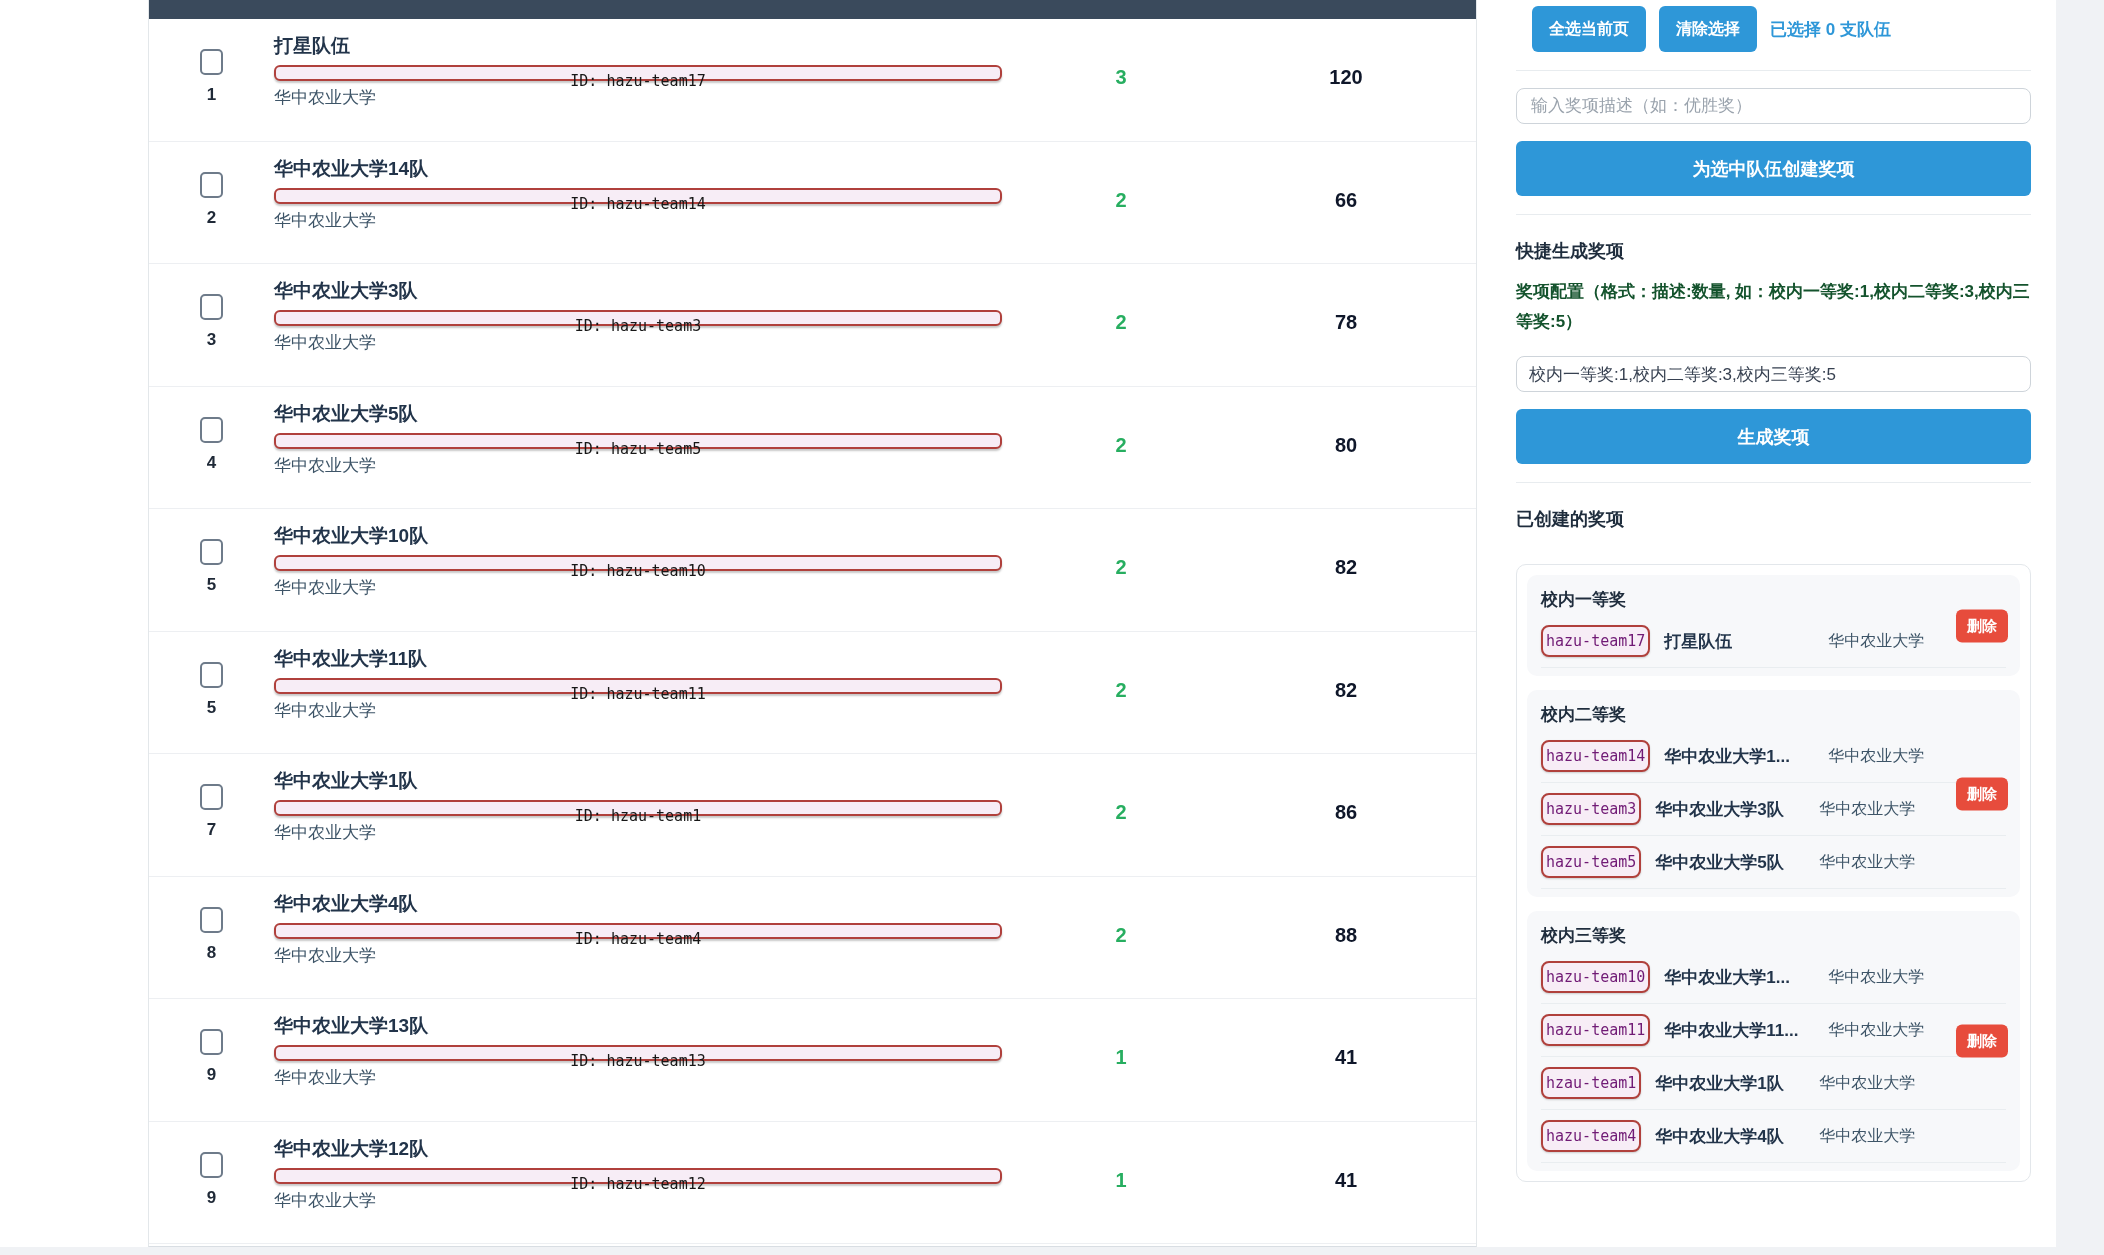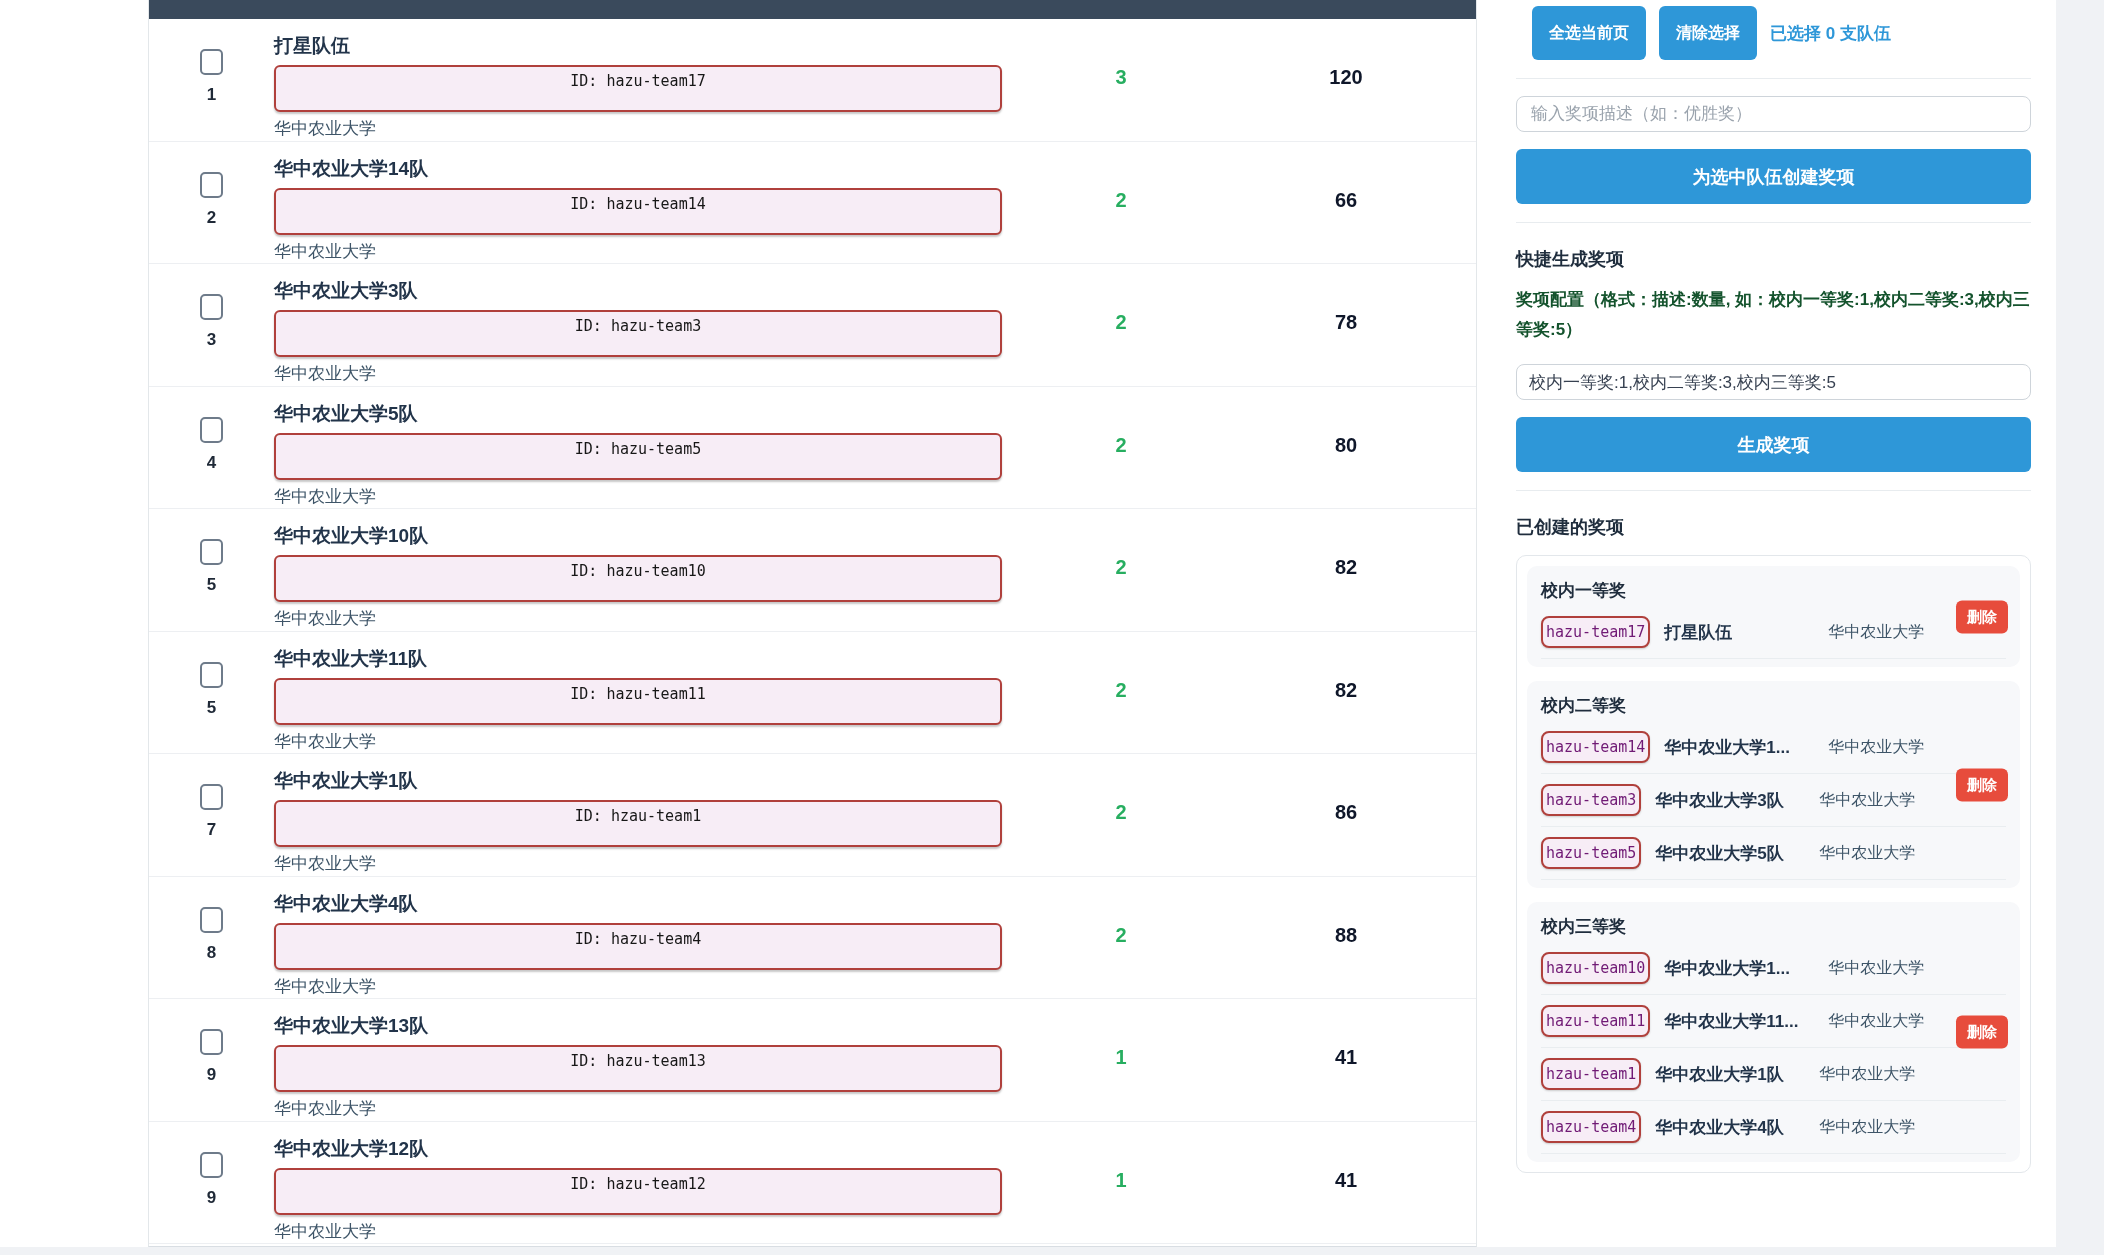--- a/index.html
+++ b/index.html
@@ -14,48 +14,48 @@
   
   .main-panel { position:absolute; left:148px; top:0; width:1329px; height:1247px; background:#fff;
     border-left:1px solid #e3e7ea; border-right:1px solid #e3e7ea; border-bottom:1px solid #d9dee3; }
   .header-bar { height:19px; background:#3a4a5c; }
   .t-row { display:flex; height:122.5px; border-bottom:1px solid #edeff2; }
   .col-sel { flex:0 0 125px; display:flex; flex-direction:column; align-items:center; padding-top:30px; }
   .checkbox { width:23px; height:26px; border:2px solid #6e7b8a; border-radius:5px; background:#fff; cursor:pointer; }
   .rank { margin-top:10px; font-weight:bold; font-size:17px; color:#1f2937; }
   .col-team { flex:0 0 737px; padding-top:15px; }
   .team-name { font-size:19px; font-weight:bold; color:#22344a; line-height:24px; }
-  .id-badge { margin-top:7px; width:728px; height:47px; line-height:29px; text-align:center;
+  .id-badge { margin-top:7px; width:728px; height:16px; line-height:29px; text-align:center;
     background:#f7edf6; border:2px solid #b0403c; border-radius:6px;
     font-family:"DejaVu Sans Mono", monospace; font-size:15px; color:#171717;
     box-shadow:0 2px 2px rgba(0,0,0,0.22); }
   .univ { margin-top:6px; font-size:17px; color:#3e5568; line-height:22px; }
   .col-solved { flex:0 0 220px; text-align:center; padding-top:47px;
     font-size:20px; font-weight:bold; color:#27ae60; }
   .col-score { flex:0 0 230px; text-align:center; padding-top:47px;
     font-size:20px; font-weight:bold; color:#0f172a; }
 
   
   .sidebar { position:absolute; left:1498px; top:0; width:558px; height:1247px; background:#fff;
     padding:0 25px 0 18px; }
   .sel-row { display:flex; align-items:center; gap:13px; margin:6px 0 0 16px; }
-  .btn-sm { height:54px; padding:0 17px; background:#2e97d8; color:#fff; font-weight:bold;
+  .btn-sm { height:46px; padding:0 17px; background:#2e97d8; color:#fff; font-weight:bold;
     font-size:16px; border:none; border-radius:6px; cursor:pointer; font-family:inherit; }
   .sel-info { color:#2e97d8; font-weight:bold; font-size:17px; }
   hr.divider { border:none; border-top:1px solid #e8ecef; margin:18px 0 0; }
   .side-heading { margin-top:24px; font-size:18px; font-weight:bold; color:#1f2d3d; }
   .text-input { margin-top:17px; width:100%; height:36px; border:1px solid #ced4da; border-radius:8px;
     padding:0 14px; font-size:17px; color:#374151; background:#fff; font-family:inherit; }
   .text-input::placeholder { color:#9aa3ad; }
   .text-input.cfg { margin-top:19px;padding-left:12px; }
   .btn-lg { margin-top:17px; width:100%; height:55px; background:#2e97d8; color:#fff; font-weight:bold;
     font-size:18px; border:none; border-radius:6px; cursor:pointer; font-family:inherit; }
   .config-label { margin-top:14px; font-size:17px; font-weight:600; color:#14532d; line-height:30px; }
 
-  .awards-card { margin-top:16px; border:1px solid #e3e7eb; border-radius:10px; padding:10px; background:#fff; }
+  .awards-card { margin-top:33px; border:1px solid #e3e7eb; border-radius:10px; padding:10px; background:#fff; }
   .award { position:relative; background:#f7f8fa; border-radius:10px; padding:13px 14px 8px; margin-bottom:14px; }
   .award:last-child { margin-bottom:0; }
   .award-title { font-size:17px; font-weight:bold; color:#1f2d3d; }
   .award-rows { margin-top:4px; }
   .award-row { display:flex; align-items:center; gap:14px; padding:10px 0; border-bottom:1px solid #e9edf0; }
   .badge-sm { font-family:"DejaVu Sans Mono", monospace; font-size:15px; background:#f7edf6;
     border:2px solid #b0403c; border-radius:8px; padding:5px 3px; color:#701a75;
     box-shadow:0 1px 2px rgba(0,0,0,0.18); white-space:nowrap; }
   .award-name { font-size:17px; font-weight:bold; color:#22344a; min-width:150px; white-space:nowrap; }
   .award-univ { font-size:16px; color:#3e5568; white-space:nowrap; }

